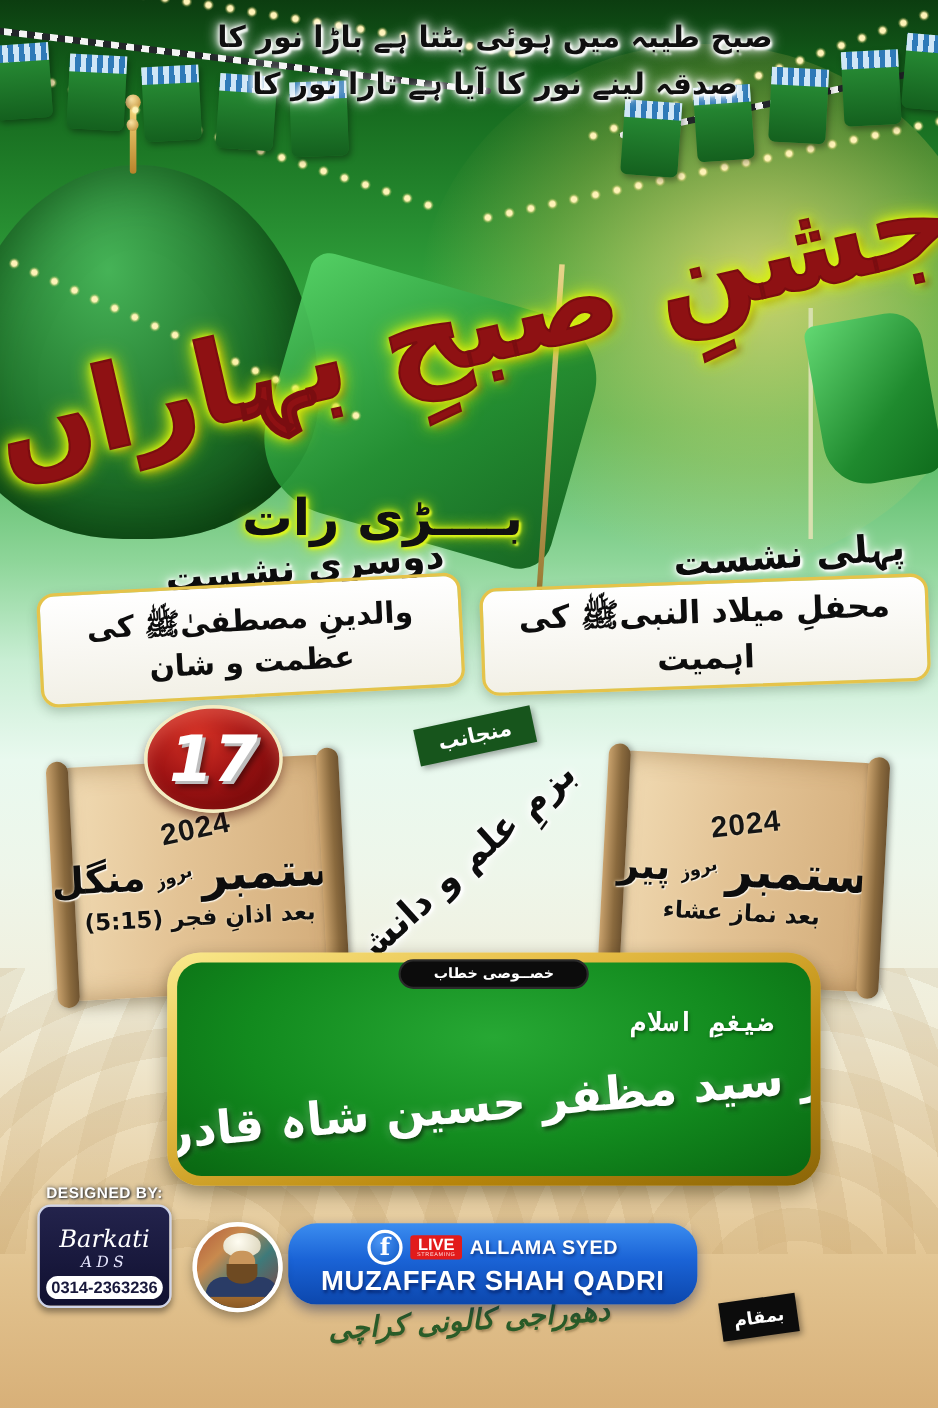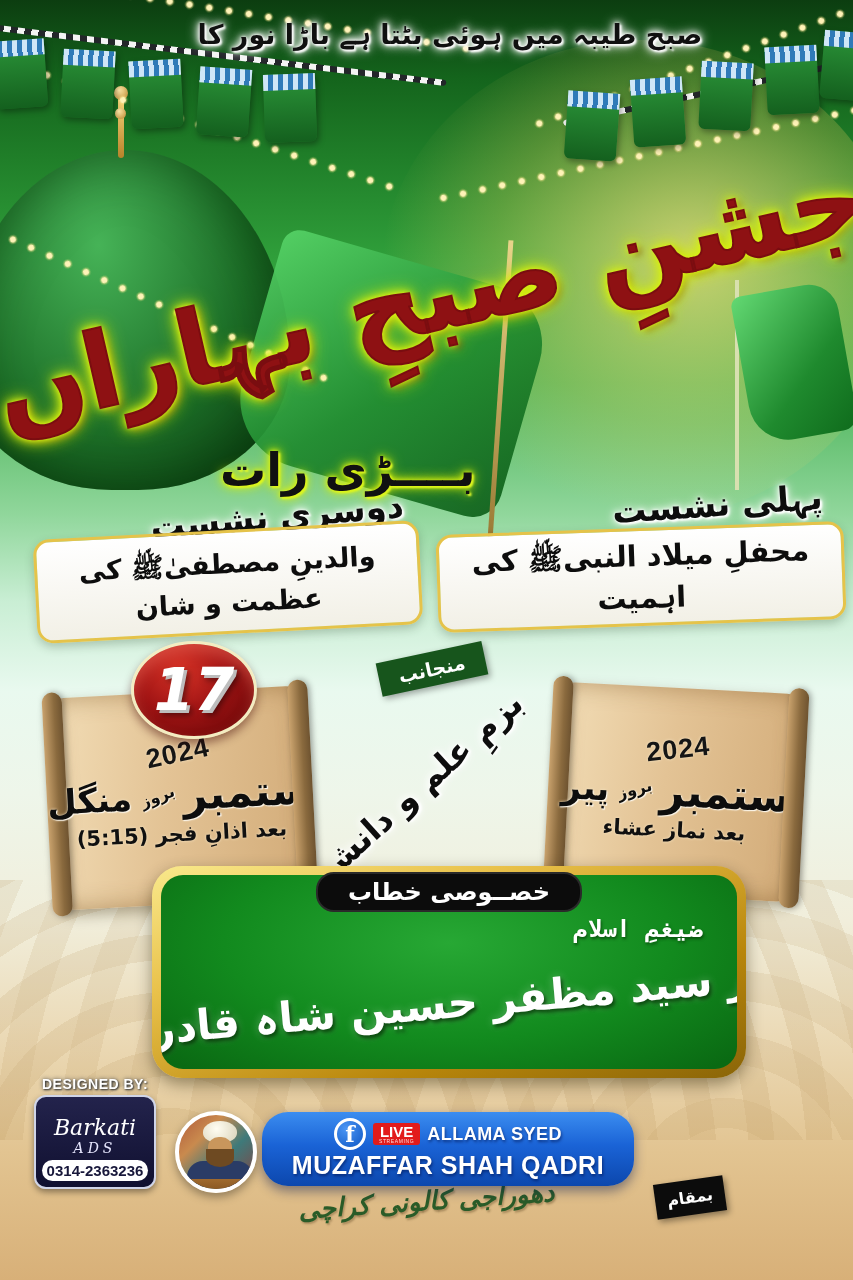--- a/index.html
+++ b/index.html
@@ -94,21 +94,21 @@
     display:flex;align-items:center;justify-content:center;transform:rotate(-42deg);}
   .org-name span{direction:rtl;white-space:nowrap;font-size:33px;font-weight:bold;color:#0d0d0d;
     text-shadow:0 0 3px #fff,0 0 8px #fff,0 0 13px #fff,2px 2px 2px rgba(255,255,255,.95);}
   
   .banner-frame{position:absolute;left:152px;top:866px;width:594px;height:212px;z-index:7;
     background:linear-gradient(160deg,#f9e98c,#e9c14a 30%,#b8860b 70%,#8a6508);
     border-radius:30px;box-shadow:0 6px 16px rgba(40,30,0,.45);padding:9px;}
   .banner-green{position:relative;width:100%;height:100%;border-radius:22px;overflow:hidden;
     background:radial-gradient(ellipse at 50% 35%, #27a834, #128a1e 55%, #0a6a13 95%);}
   .khitab-pill{position:absolute;left:50%;top:6px;transform:translateX(-50%);z-index:8;
-    background:#0c0c0c;color:#fff;font-size:24px;font-weight:bold;direction:rtl;white-space:nowrap;
+    background:#0c0c0c;color:#fff;font-size:13px;font-weight:bold;direction:rtl;white-space:nowrap;
     padding:4px 30px;border-radius:18px;border:2px solid #2a2a2a;}
   .honorific{position:absolute;right:34px;top:40px;direction:rtl;color:#fff;font-size:24px;font-weight:bold;
     text-shadow:1px 2px 3px rgba(0,40,0,.6);font-family:Liberation Mono, monospace;}
   .speaker{position:absolute;left:0;top:58px;width:100%;height:140px;display:flex;align-items:center;justify-content:center;
     transform:rotate(-5deg);}
   .speaker span{direction:rtl;white-space:nowrap;font-size:42px;font-weight:bold;color:#fff;
     text-shadow:2px 3px 4px rgba(0,45,0,.75),0 0 10px rgba(255,255,255,.3);}
   
   .designer{position:absolute;left:34px;top:1076px;width:122px;z-index:8;text-align:center;}
   .designer .dlabel{font-family:"Liberation Sans",sans-serif;font-size:14px;font-weight:bold;color:#fff;
@@ -182,20 +182,21 @@
   <div class="flag" style="left:198px;top:68px;transform:rotate(4deg);"></div>
   <div class="flag" style="left:264px;top:74px;transform:rotate(-2deg);"></div>
   <div class="flag" style="left:566px;top:92px;transform:rotate(4deg);"></div>
   <div class="flag" style="left:632px;top:78px;transform:rotate(-4deg);"></div>
   <div class="flag" style="left:700px;top:62px;transform:rotate(3deg);"></div>
   <div class="flag" style="left:766px;top:46px;transform:rotate(-3deg);"></div>
   <div class="flag" style="left:822px;top:32px;transform:rotate(5deg);"></div>
 
   <div class="couplet">
     <div>صبح طیبہ میں ہوئی بٹتا ہے باڑا نور کا</div>
+    <div>صدقہ لینے نور کا آیا ہے تارا نور کا</div>
   </div>
 
   <div class="title">
     <span>جشنِ صبحِ بہاراں</span>
   </div>
   <div class="subtitle">بــــڑی رات</div>
 
   <div class="session-heading" style="right:30px;top:484px;transform:rotate(-4deg);">پہلی نشست</div>
   <div class="session-box" style="left:437px;top:528px;width:408px;height:98px;font-size:29px;transform:rotate(-2deg);">
     <span>محفلِ میلاد النبیﷺ کی اہمیت</span>

